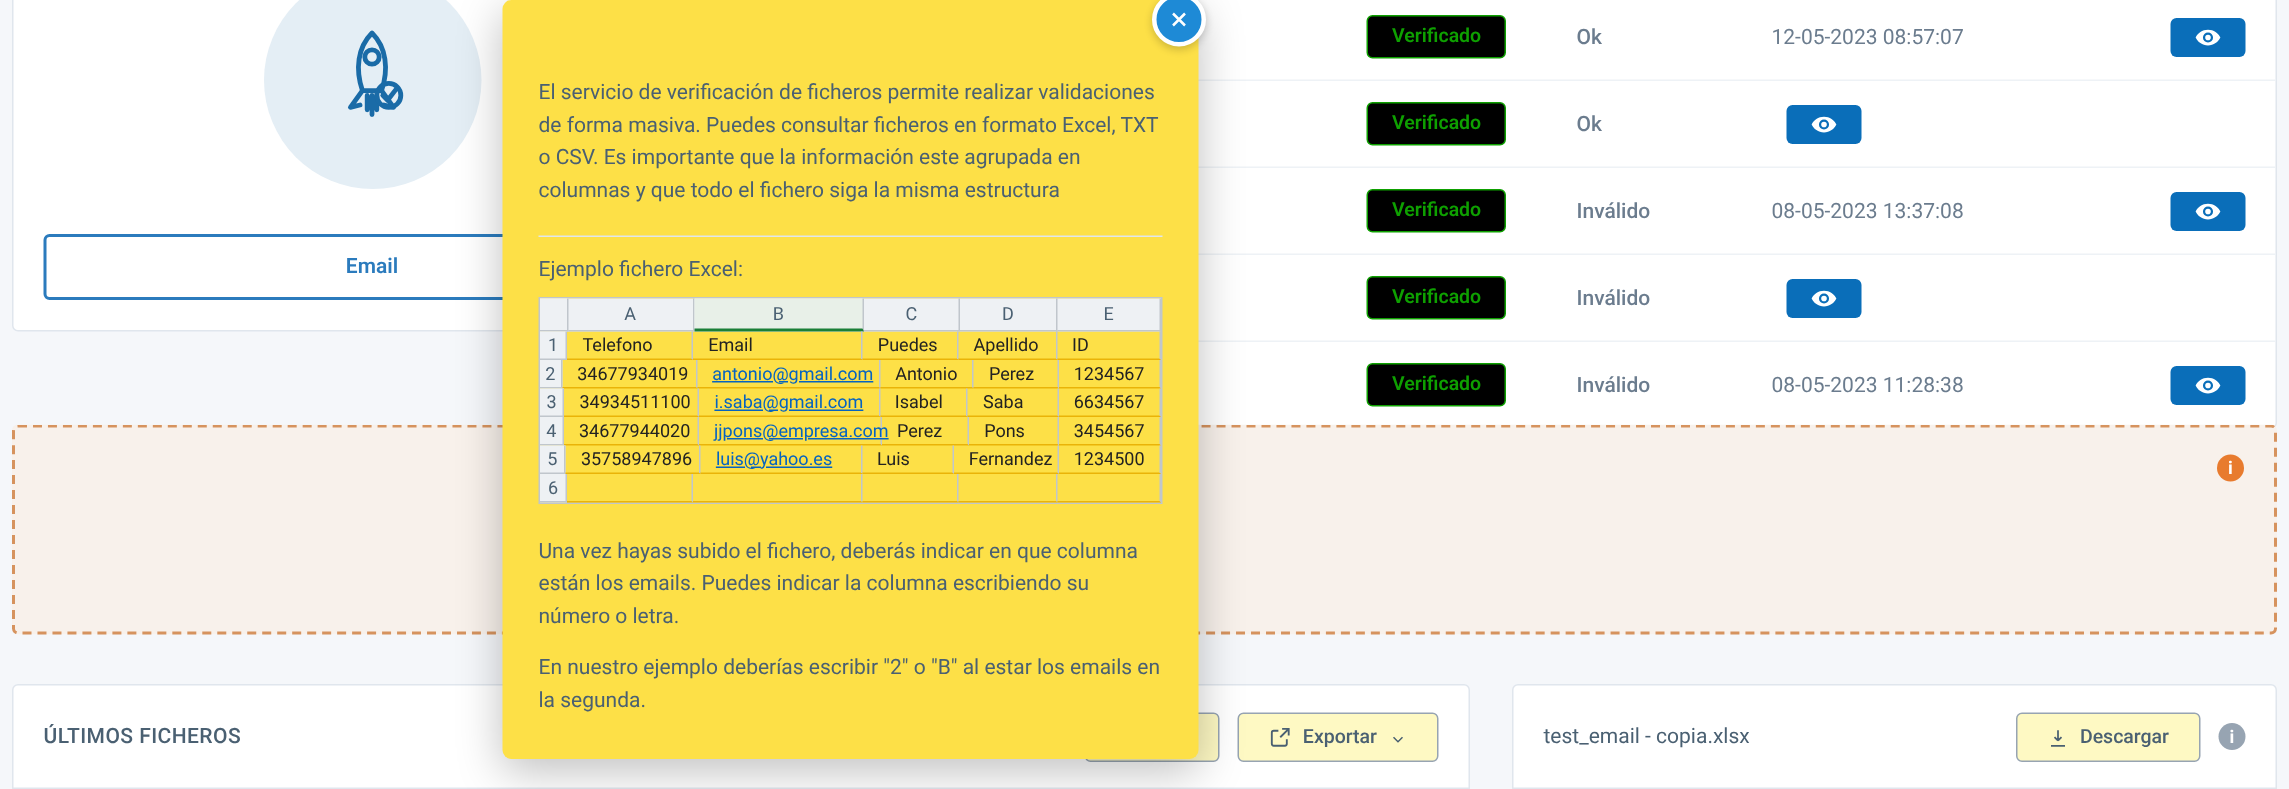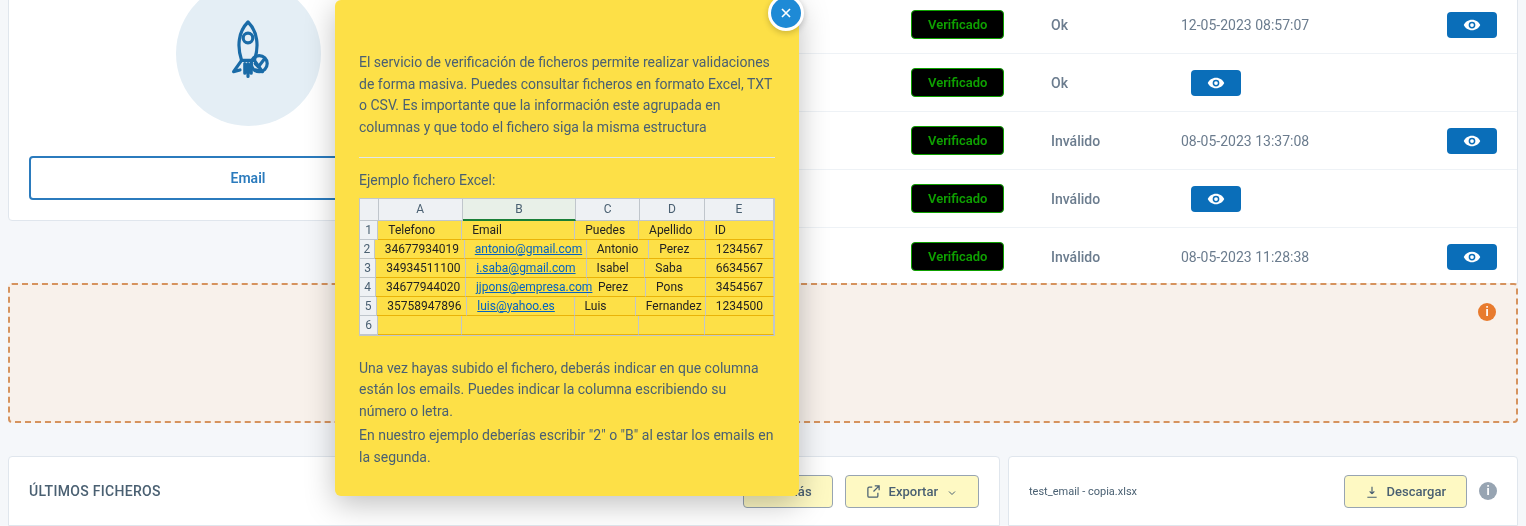--- a/index.html
+++ b/index.html
@@ -16,27 +16,27 @@
     .status-badge{display:inline-block;padding:6px 16px;border:1px solid #0ea000;border-radius:4px;color:#0ea000;font-weight:600;font-size:13px;background:#000000}
     .result-col{flex:0 0 130px;color:#6b7c8e;font-weight:500;font-size:14px}
     .date-col{flex:1;color:#6b7c8e;font-weight:400;font-size:14px}
     .action-col{flex:0 0 60px;display:flex;justify-content:flex-end}
     .view-btn{width:50px;height:26px;background:#0a6eb9;border:none;border-radius:4px;display:flex;align-items:center;justify-content:center;cursor:pointer}
     .eye-svg{width:18px;height:18px}
     .dashed-panel{position:absolute;left:8px;right:8px;top:283px;height:140px;border:2px dashed #d6935e;border-radius:4px;background:#f8f1eb}
     .dashed-info{position:absolute;right:20px;top:18px;color:#e87b2e}
     .info-circle{width:18px;height:18px;border-radius:50%;background:#e87b2e;color:#fff;display:flex;align-items:center;justify-content:center;font-weight:bold;font-size:12px}
     .dashed-text{position:absolute;left:720px;top:374px;color:#4a6072;font-size:14px;font-weight:500}
-    .bottom-row{position:absolute;left:8px;right:8px;bottom:0;height:70px;display:flex;gap:8px}
+    .bottom-row{position:absolute;left:8px;right:8px;bottom:0;height:70px;display:flex;gap:28px}
     .bottom-left{flex:1;background:#fff;border:1px solid #e0e6ed;border-radius:4px 4px 0 0;display:flex;align-items:center;justify-content:space-between;padding:0 20px}
     .bottom-right{flex:0 0 510px;background:#fff;border:1px solid #e0e6ed;border-radius:4px 4px 0 0;display:flex;align-items:center;justify-content:space-between;padding:0 20px}
     .section-title{color:#4a6072;font-weight:500;font-size:14px;letter-spacing:0.3px}
     .action-group{display:flex;gap:12px;align-items:center}
     .outline-btn{padding:8px 20px;border:1px solid #97a4b2;border-radius:4px;background:#fef9c3;color:#4a6072;font-size:13px;font-weight:500;display:flex;align-items:flex-end;gap:8px;cursor:pointer}
-    .file-name{color:#4a6072;font-size:11px}
+    .file-name{color:#4a6072;font-size:14px}
     .modal-backdrop{position:absolute;inset:0;pointer-events:none}
     .modal{position:absolute;left:335px;top:0;width:464px;background:#fde047;border-radius:6px;box-shadow:0 8px 30px rgba(0,0,0,0.25);padding:28px 24px 28px;pointer-events:auto}
     .modal-close{position:absolute;right:-5px;top:-5px;width:36px;height:36px;border-radius:50%;background:#1e8ad6;border:3px solid #fff;display:flex;align-items:center;justify-content:center;cursor:pointer;box-shadow:0 2px 6px rgba(0,0,0,0.2)}
     .modal-close svg{width:16px;height:16px}
     .modal-text{color:#4a6072;font-size:14px;line-height:1.55;margin-top:24px}
     .modal-hr{border:none;border-top:1px solid #e0e6ed;margin:18px 0 14px}
     .modal-label{color:#4a6072;font-size:14px;margin-bottom:10px}
     .excel-grid{border:1px solid #c0c6cc;font-size:12px;width:100%}
     .excel-header{display:flex;background:#eef1f4}
     .excel-hcell{border-right:1px solid #c0c6cc;border-bottom:1px solid #c0c6cc;text-align:center;padding:3px 0;color:#4a6072}
@@ -243,15 +243,15 @@
         <div class="excel-rhead">6</div>
         <div class="excel-cell excel-col-A"></div>
         <div class="excel-cell excel-col-B"></div>
         <div class="excel-cell excel-col-C"></div>
         <div class="excel-cell excel-col-D"></div>
         <div class="excel-cell excel-col-E"></div>
       </div>
     </div>
 
     <p class="modal-text2">Una vez hayas subido el fichero, deberás indicar en que columna están los emails. Puedes indicar la columna escribiendo su número o letra.</p>
-    <p class="modal-text2" style="margin-top:2px">En nuestro ejemplo deberías escribir "2" o "B" al estar los emails en la segunda.</p>
+    <p class="modal-text2" style="margin-top:12px">En nuestro ejemplo deberías escribir "2" o "B" al estar los emails en la segunda.</p>
   </div>
 </div>
 
 </body></html>

